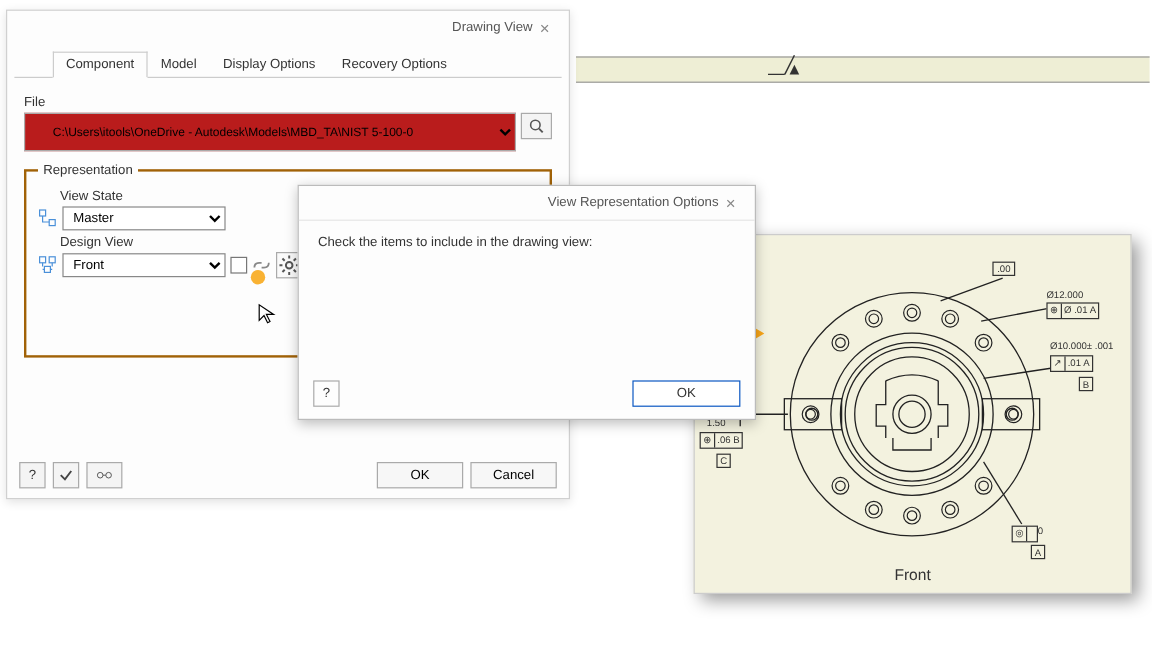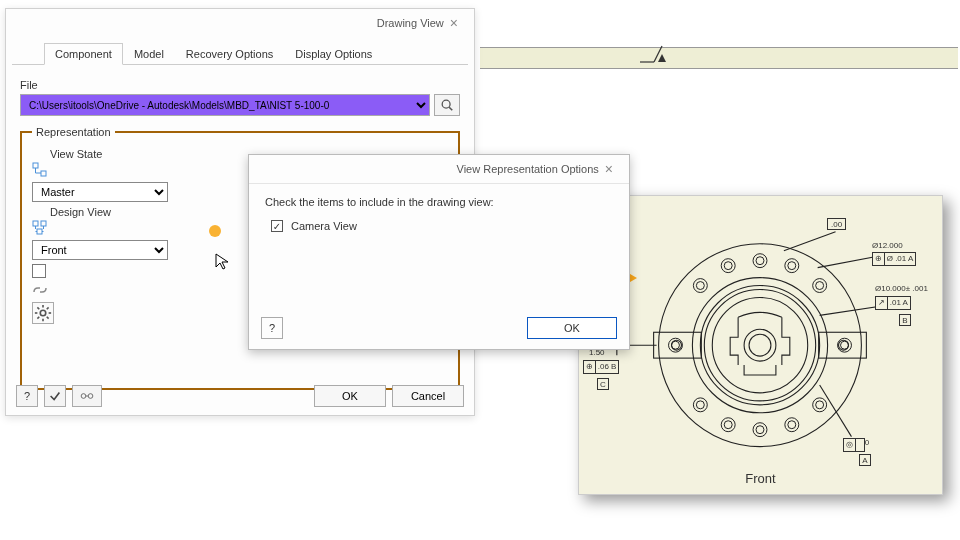--- a/index.html
+++ b/index.html
@@ -40,35 +40,35 @@
   }
   .tab.active {
     background: #fdfdfd; border-color: #ccc; border-bottom: 1px solid #fdfdfd;
   }
   
   .dlg-body { padding: 10px 14px; }
   .section-label { font-size: 11px; margin: 4px 0 3px 0; color: #333; }
   
   .file-row { display: flex; gap: 4px; margin: 2px 0 10px 0; }
   .file-row select {
-    flex: 1; height: 22px; font-size: 10px; border: 1px solid #aaa; padding: 0 4px; background: #8b5cf6;
+    flex: 1; height: 32px; font-size: 10px; border: 1px solid #aaa; padding: 0 19px; background: #b91c1c;
   }
   .icon-btn {
     width: 26px; height: 22px; border: 1px solid #aaa; background: #f4f4f4;
     display: flex; align-items: center; justify-content: center; cursor: pointer;
   }
   .icon-btn svg { width: 14px; height: 14px; }
   
   fieldset.rep {
     border: 2px solid #a16207; padding: 6px 10px 60px 10px; position: relative;
   }
   fieldset.rep legend { font-size: 11px; padding: 0 4px; color: #333; }
   .rep-label { font-size: 11px; margin: 4px 0 2px 18px; }
   .rep-row {
-    display: flex; gap: 4px; margin: 0 0 4px 0; flex-direction: column;
+    display: flex; align-items: center; gap: 4px; margin: 0 0 4px 0;
   }
   .rep-row .tree-icon { width: 16px; height: 16px; }
   .rep-row select {
     width: 136px; height: 20px; font-size: 11px; border: 1px solid #888; background: #fff; padding: 0 4px;
   }
   .rep-row .chk { width: 14px; height: 14px; border: 1px solid #777; background: #fff; }
   .rep-row .mini-icon { width: 16px; height: 16px; }
   .rep-row .gear-btn {
     width: 22px; height: 22px; border: 1px solid #aaa; background: #fafafa;
     display: flex; align-items: center; justify-content: center; cursor: pointer;
@@ -165,22 +165,22 @@
 </svg>
 
 <div class="dlg-drawing">
   <div class="dlg-title">
     <span>Drawing View</span>
     <span class="dlg-close">×</span>
   </div>
   <div class="tabs">
     <div class="tab active">Component</div>
     <div class="tab">Model</div>
+    <div class="tab">Display Options</div>
     <div class="tab">Recovery Options</div>
-    <div class="tab">Display Options</div>
   </div>
   <div class="dlg-body">
     <div class="section-label">File</div>
     <div class="file-row">
       <select>
         <option>C:\Users\itools\OneDrive - Autodesk\Models\MBD_TA\NIST 5-100-0</option>
       </select>
       <div class="icon-btn">
         <svg viewBox="0 0 16 16">
           <circle cx="7" cy="7" r="4.5" fill="none" stroke="#555" stroke-width="1.5"></circle>
@@ -263,24 +263,20 @@
   <path d="M2 2 L2 15 L6 11 L9 17 L11 16 L8 10 L14 10 Z" fill="#fff" stroke="#000" stroke-width="1"></path>
 </svg>
 
 <div class="dlg-vro">
   <div class="dlg-title">
     <span>View Representation Options</span>
     <span class="dlg-close">×</span>
   </div>
   <div class="body">
     <div class="instr">Check the items to include in the drawing view:</div>
-    <div class="chk-row">
-      <div class="chkbox"></div>
-      <span>Camera View</span>
-    </div>
   </div>
   <div class="footer">
     <div class="help">
       <span style="font-size:11px">?</span>
     </div>
     <div class="spacer"></div>
     <button>OK</button>
   </div>
 </div>
 

